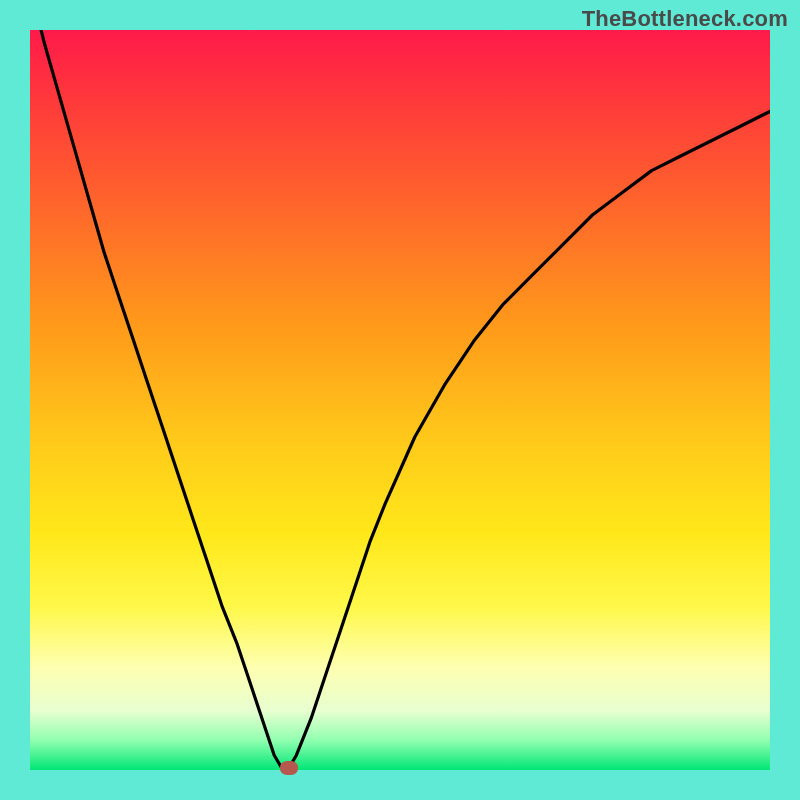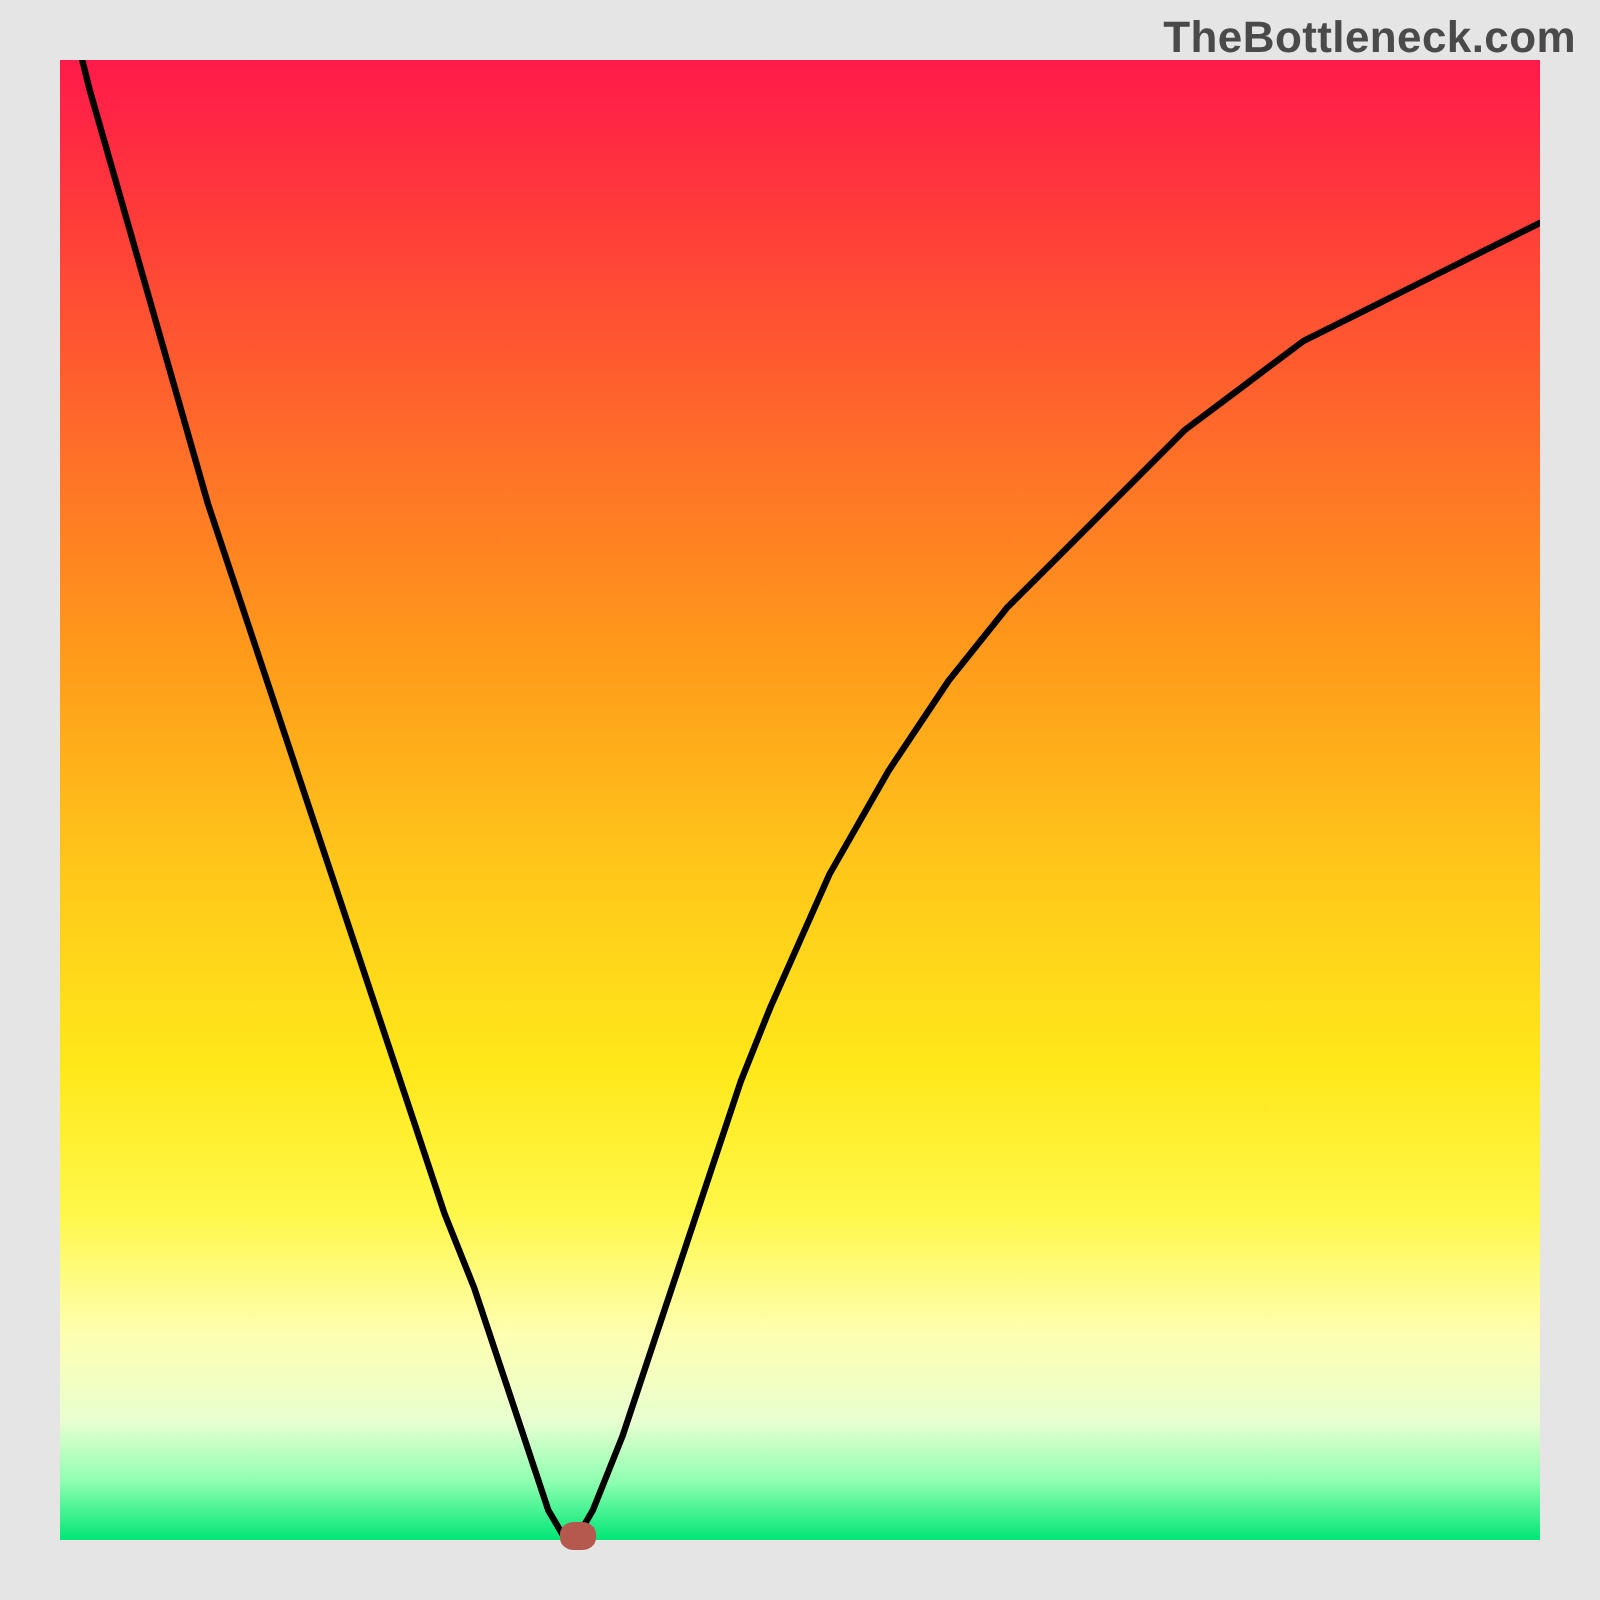--- a/index.html
+++ b/index.html
@@ -1,21 +1,21 @@
 <!DOCTYPE html>
 <html><head>
 <meta charset="utf-8">
 <style>
   * { margin: 0; padding: 0; box-sizing: border-box; }
   html, body { width: 800px; height: 800px; overflow: hidden; background: #000; }
   .frame {
     position: relative;
     width: 800px;
     height: 800px;
-    background: #e5e5e5;
+    background: #5eead4;
   }
   .plot-area {
     position: absolute;
     left: 30px;
     top: 30px;
     width: 740px;
     height: 740px;
     background: linear-gradient(
       to bottom,
       #ff1a4a 0%,

